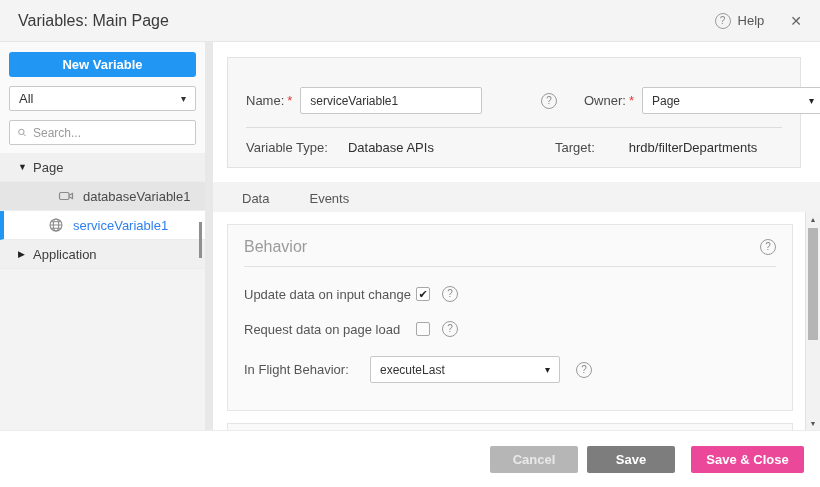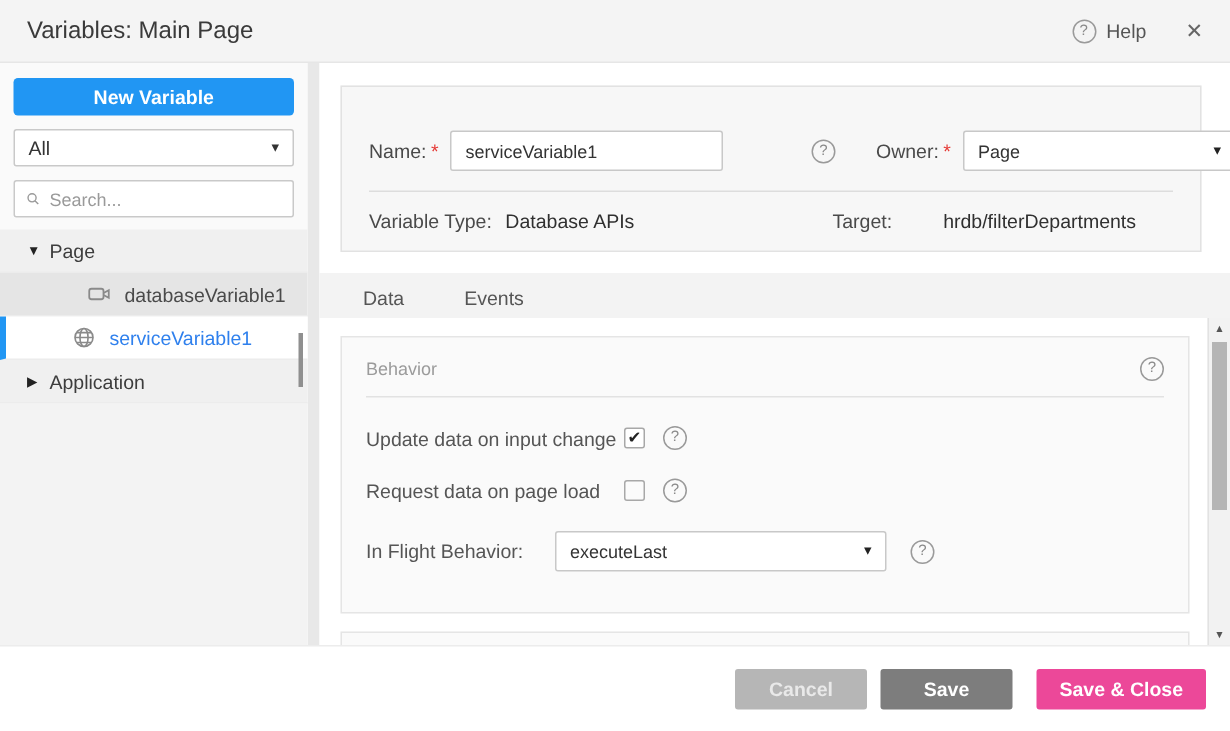--- a/index.html
+++ b/index.html
@@ -81,53 +81,53 @@
     margin-left: 8px; width: 182px; height: 27px; border: 1px solid #c8c8c8; border-radius: 2px;
     background: #fff; font-family: inherit; font-size: 12px; color: #333; padding: 0 9px; outline: none;
   }
   .fhelp { margin-left: 13px; }
   .owner-sel, .prop-sel {
     margin-left: 8px; width: 182px; height: 27px; background: #fff; border: 1px solid #c8c8c8; border-radius: 2px;
     display: flex; align-items: center; padding: 0 9px; font-size: 12px; color: #333; cursor: pointer;
   }
   .owner-sel .caret, .prop-sel .caret { margin-left: auto; font-size: 10px; color: #222; }
   .form-div { border-top: 1px solid #ddd; margin: 13px 0 12px 0; }
-  .fvalue { margin-left: 9px; color: #303030; font-size: 13px; }
+  .fvalue { margin-left: 20px; color: #303030; font-size: 13px; }
 
   
   .tabs { margin-top: 14px; height: 30px; flex: 0 0 30px; background: #f3f3f3; display: flex; padding-left: 9px; }
   .tab {
     padding: 0 20px; display: flex; align-items: center; font-size: 13px; color: #555; cursor: pointer;
     border-top: 3px solid transparent;
   }
   .tab.active {
     background: #fff; color: #333; border-top: 3px solid #2196f3;
     border-left: 1px solid #e0e0e0; border-right: 1px solid #e0e0e0;
   }
 
   
   .scroll-wrap { flex: 1 1 auto; display: flex; min-height: 0; }
   .panel { flex: 1 1 auto; overflow: hidden; padding: 12px 12px 0 14px; }
   .sect-card { background: #fafafa; border: 1px solid #e5e5e5; padding: 13px 16px 8px 16px; }
   .sect-head { display: flex; align-items: center; }
-  .sect-title { font-size: 12px; color: #9b9b9b; }
+  .sect-title { font-size: 16px; color: #9b9b9b; }
   .sect-head .qmark { margin-left: auto; }
   .sect-div { border-top: 1px solid #e2e2e2; margin-top: 10px; }
   .prow { display: flex; align-items: center; margin: 19px 0; }
   .plabel { font-size: 13px; color: #555; }
   .plabel.w-cb { width: 172px; flex: 0 0 172px; }
   .plabel.w-sel { width: 126px; flex: 0 0 126px; }
   .checkbox {
     width: 14px; height: 14px; border: 1px solid #a8a8a8; border-radius: 2px; background: #fbfbfb;
     display: inline-flex; align-items: center; justify-content: center;
     font-size: 11px; color: #222; line-height: 1; cursor: pointer;
   }
   .checkbox.checked { background: #fff; }
   .prow .qmark { margin-left: 12px; }
-  .prop-sel { margin-left: 0; width: 221px; }
+  .prop-sel { margin-left: 0; width: 190px; }
   .prop-sel + .qmark { margin-left: 16px; }
   .spinner-card { margin-top: 12px; }
 
   
   .vscroll {
     width: 15px; flex: 0 0 15px; background: #f2f2f2; border-left: 1px solid #e2e2e2;
     position: relative; display: flex; flex-direction: column; align-items: center;
   }
   .varrow { font-size: 7px; color: #555; height: 14px; display: flex; align-items: center; cursor: pointer; }
   .varrow.down { position: absolute; bottom: 0; }

